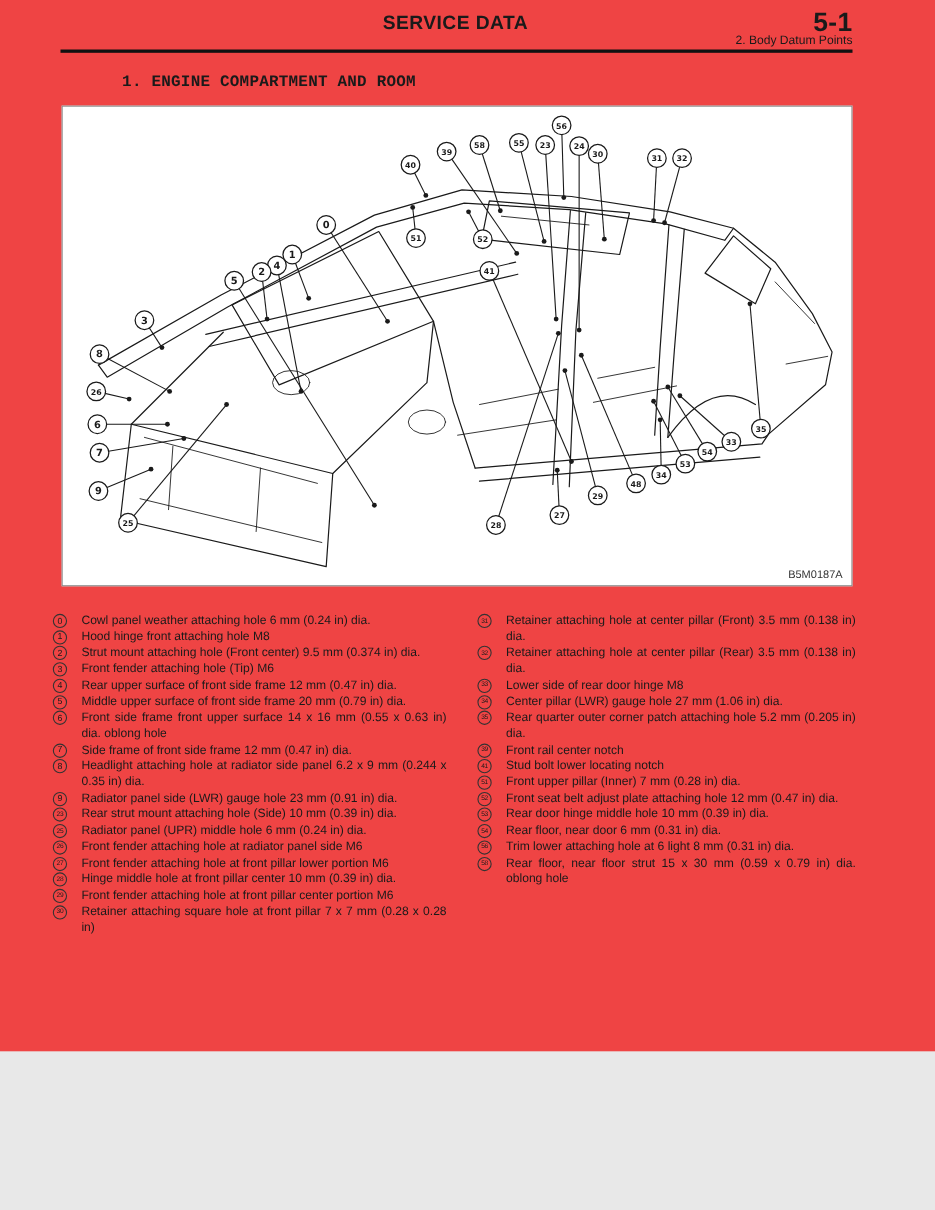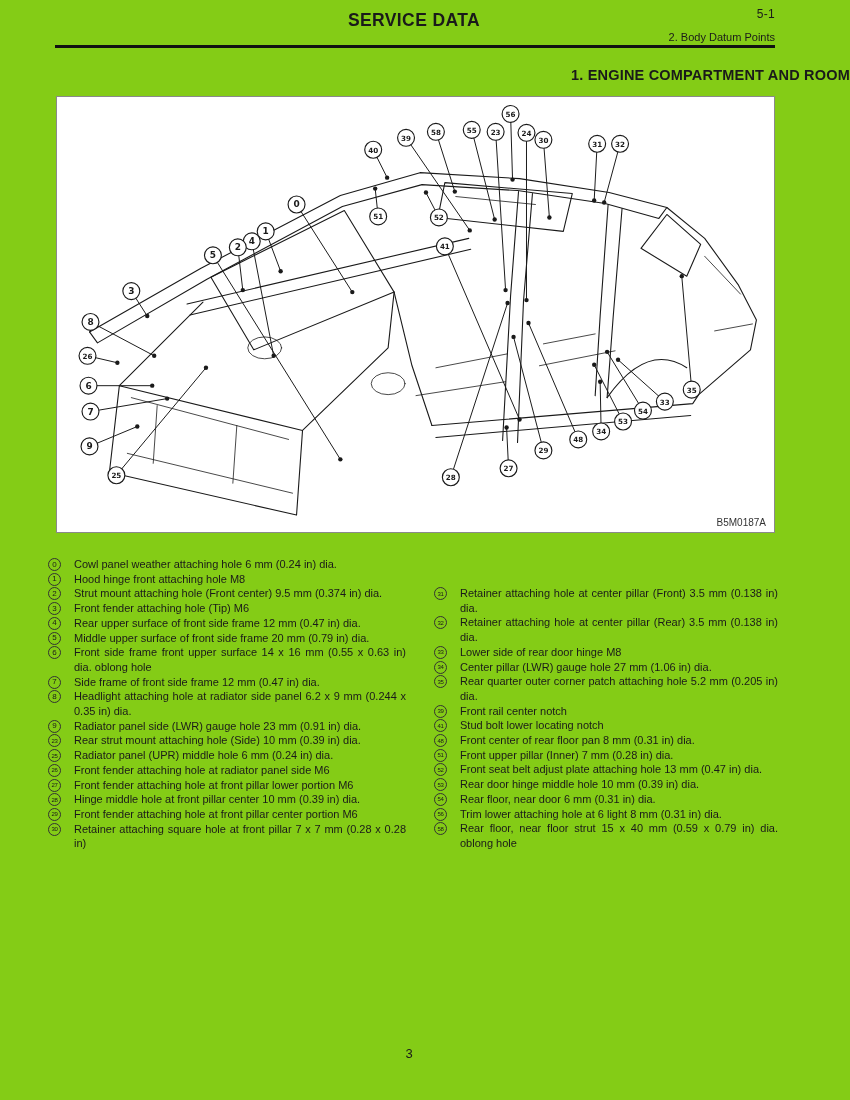--- a/index.html
+++ b/index.html
@@ -1,39 +1,39 @@
 <!DOCTYPE html>
 <html style="--ink: #1a1a1a; --border: #8a8a8a;"><head>
 <meta charset="utf-8">
 <style>
   :root{ --ink:#1a1a1a; --border:#8a8a8a; }
   html,body{margin:0;padding:0;background:#e8e8e8;}
   .page{
-    position:relative; width:850px; height:1100px; margin:0 auto;
-    background:#84cc16; overflow:hidden;
+    position:relative; width:850px; height:956px; margin:0 auto;
+    background:#ef4444; overflow:hidden;
     font-family:"Liberation Sans", sans-serif; color:var(--ink);
   }
   
   .hdr-title{
     position:absolute; top:10px; left:0; width:100%; padding-right:22px; box-sizing:border-box;
     text-align:center; font-size:17.5px; font-weight:bold; letter-spacing:.4px;
   }
   .hdr-code{
-    position:absolute; top:7px; right:75px; font-size:12px; font-weight:normal; letter-spacing:.3px;
+    position:absolute; top:7px; right:75px; font-size:24px; font-weight:bold; letter-spacing:.3px;
   }
   .hdr-sub{
     position:absolute; top:31px; right:75px; font-size:11px;
   }
   .hdr-rule{
     position:absolute; top:45px; left:55px; width:720px; height:2.6px; background:#111;
   }
   
   .sec-heading{
-    position:absolute; top:67px; left:0; width:100%; padding-left:77px; box-sizing:border-box;
-    text-align:right; font-size:14.5px; font-weight:bold; letter-spacing:.2px;
+    position:absolute; top:67px; left:0; width:100%; padding-left:111px; box-sizing:border-box;
+    text-align:left; font-size:14.5px; font-weight:bold; letter-spacing:.2px;font-family:Liberation Mono, monospace;
   }
   
   .figure-box{
     position:absolute; top:96px; left:56px; width:719px; height:437px;
     border:1px solid var(--border); box-sizing:border-box; background:#fff;
   }
   .fig-ref{
     position:absolute; right:8px; bottom:4px; font-size:10px; color:#333;
   }
   svg .sketch{ fill:none; stroke:var(--ink); stroke-width:1.1; stroke-linejoin:round; stroke-linecap:round;}
@@ -43,21 +43,21 @@
   svg .co{ fill:#fff; stroke:var(--ink); stroke-width:1.15; }
   svg .cot{ font-family:"DejaVu Sans",sans-serif; font-size:9px; font-weight:700; text-anchor:middle; fill:var(--ink);}
   svg .cot.small{ font-size:7.2px; }
   
   .legend{
     position:absolute; top:557px; left:48px; width:730px;
     display:flex; gap:28px; font-size:11px; line-height:14.7px;
   }
   .col{ box-sizing:border-box; }
   .col.c0{ width:358px; }
-  .col.c1{ width:344px;margin-top:29px; }
+  .col.c1{ width:344px; }
   .li{ display:flex; align-items:flex-start; }
   .ln{
     flex:0 0 13px; width:13px; height:13px; margin:1px 13px 0 0;
     border:1px solid #333; border-radius:50%; box-sizing:border-box;
     display:flex; align-items:center; justify-content:center;
     font-size:8px; line-height:1; font-weight:400;
   }
   .ln.d2{ font-size:6px; letter-spacing:-.3px; }
   .lt{ flex:1 1 auto; text-align:justify; }
   
@@ -346,45 +346,41 @@
         </div>
         <div class="li">
           <span class="ln d2">39</span>
           <span class="lt">Front rail center notch</span>
         </div>
         <div class="li">
           <span class="ln d2">41</span>
           <span class="lt">Stud bolt lower locating notch</span>
         </div>
         <div class="li">
-          <span class="ln d2">48</span>
-          <span class="lt">Front center of rear floor pan 8 mm (0.31 in) dia.</span>
-        </div>
-        <div class="li">
           <span class="ln d2">51</span>
           <span class="lt">Front upper pillar (Inner) 7 mm (0.28 in) dia.</span>
         </div>
         <div class="li">
           <span class="ln d2">52</span>
-          <span class="lt">Front seat belt adjust plate attaching hole 13 mm (0.47 in) dia.</span>
+          <span class="lt">Front seat belt adjust plate attaching hole 12 mm (0.47 in) dia.</span>
         </div>
         <div class="li">
           <span class="ln d2">53</span>
           <span class="lt">Rear door hinge middle hole 10 mm (0.39 in) dia.</span>
         </div>
         <div class="li">
           <span class="ln d2">54</span>
           <span class="lt">Rear floor, near door 6 mm (0.31 in) dia.</span>
         </div>
         <div class="li">
           <span class="ln d2">56</span>
           <span class="lt">Trim lower attaching hole at 6 light 8 mm (0.31 in) dia.</span>
         </div>
         <div class="li">
           <span class="ln d2">58</span>
-          <span class="lt">Rear floor, near floor strut 15 x 40 mm (0.59 x 0.79 in) dia. oblong hole</span>
+          <span class="lt">Rear floor, near floor strut 15 x 30 mm (0.59 x 0.79 in) dia. oblong hole</span>
         </div>
       </div>
   </div>
 
   <div class="footer-page">3</div>
 
 </div>
 
 </body></html>

